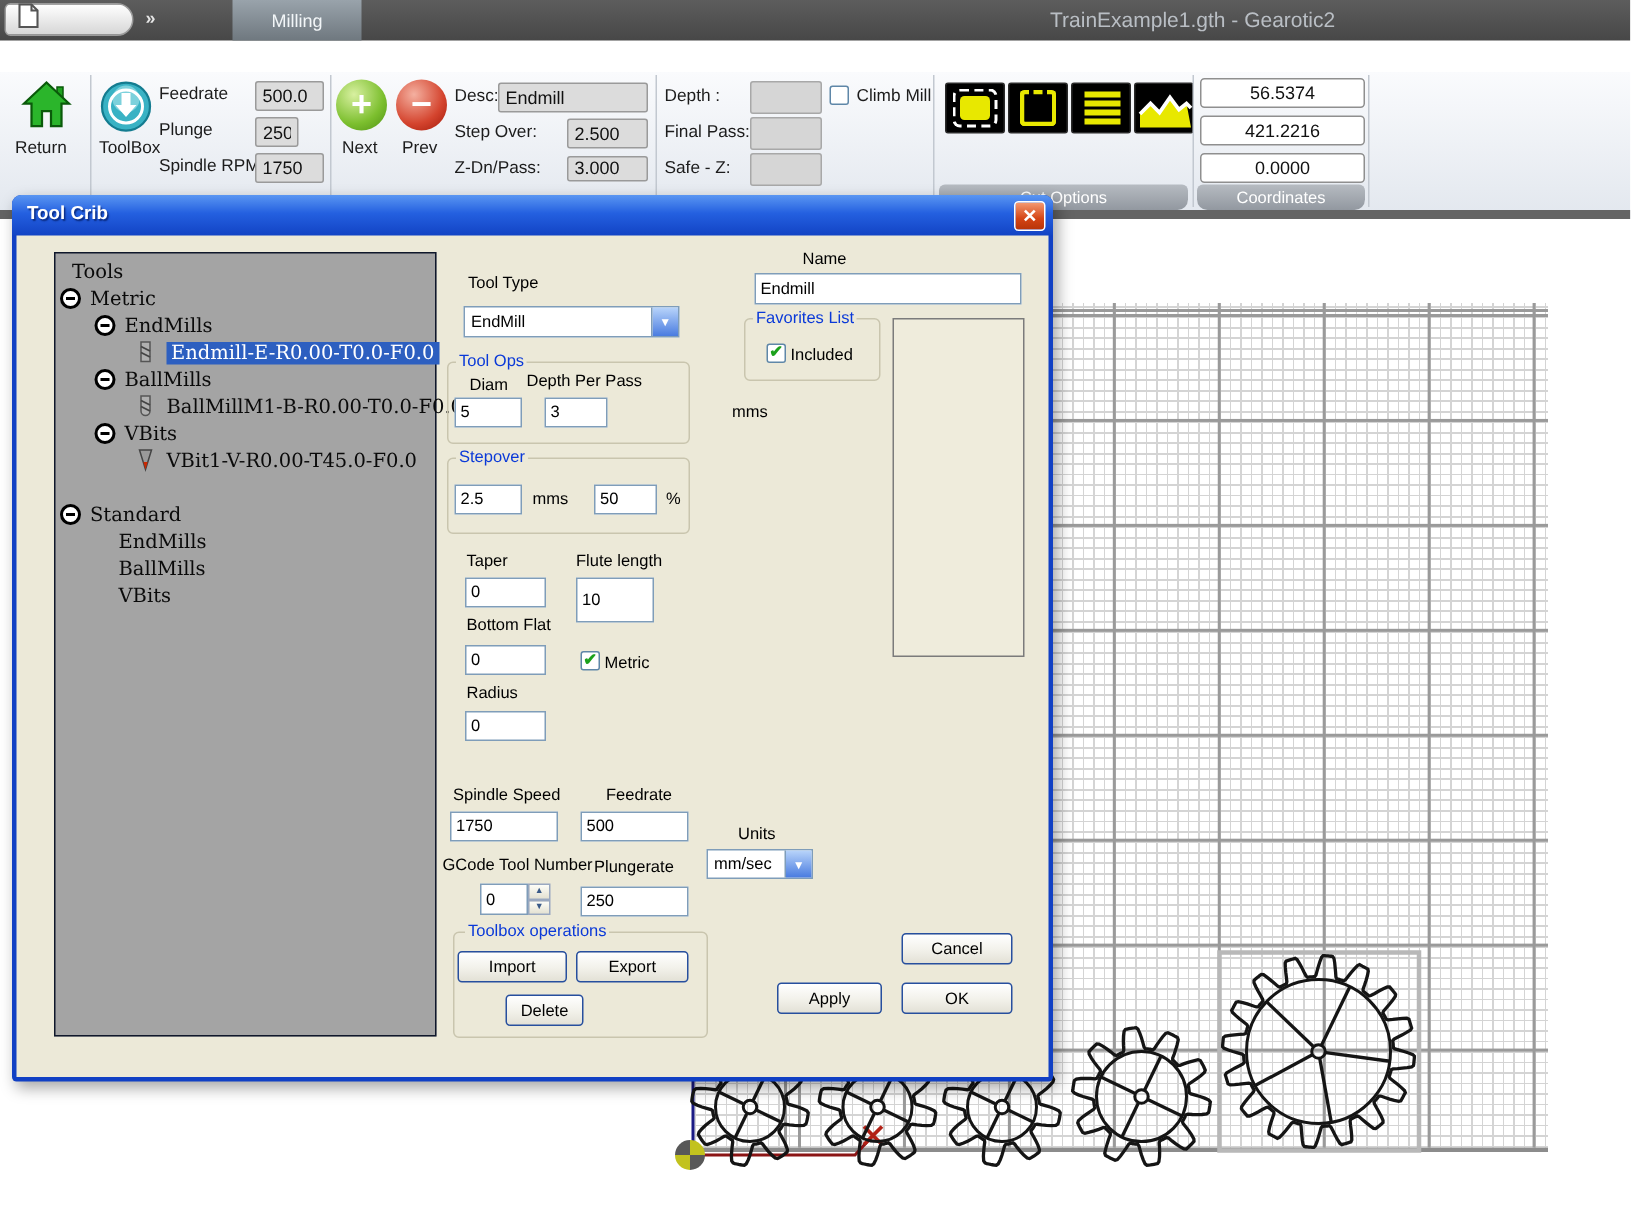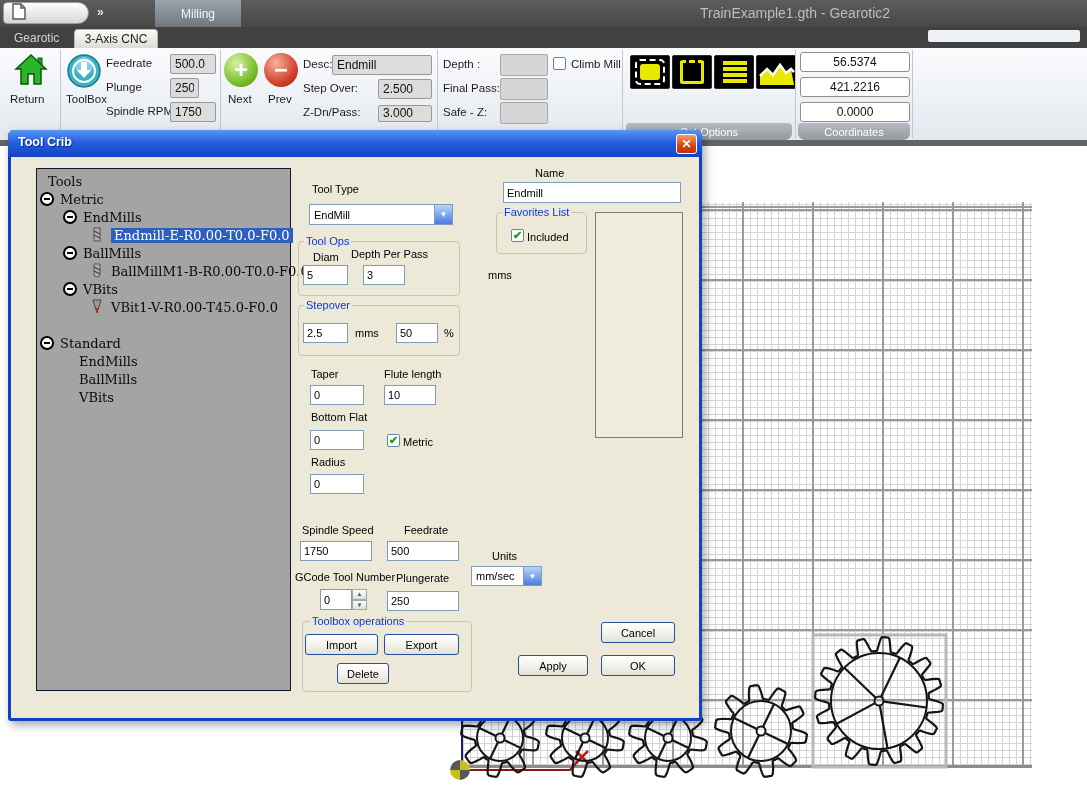--- a/index.html
+++ b/index.html
@@ -92,25 +92,20 @@
             <path d="M1 1h8l4 4v11H1z" fill="#fff" stroke="#555" stroke-width="1.4"></path>
             <path d="M9 1v4h4" fill="none" stroke="#555" stroke-width="1.4"></path>
           </svg>
       </span>
     </div>
     <span class="chev">»</span>
     <div class="milling-tab">Milling</div>
     <div class="wtitle">TrainExample1.gth - Gearotic2</div>
   </div>
 
-  <div class="bar2">
-    <span class="tab-dark">Gearotic</span>
-    <div class="tab-active">3-Axis CNC</div>
-    <div class="status-strip"></div>
-  </div>
 
   <div class="toolbar">
 
     <div class="abs" style="left:14px;top:5px;width:34px;height:34px;">
       <span>
         <svg width="34" height="34" viewBox="0 0 34 34">
           <rect x="24" y="5" width="4" height="7" fill="#1fa11f" stroke="#0a5a0a"></rect>
           <polygon points="17,2 32,16 27,16 27,31 20,31 20,21 14,21 14,31 7,31 7,16 2,16" fill="#2bb52b" stroke="#0a5a0a" stroke-width="1.5"></polygon>
         </svg>
       </span>
@@ -341,21 +336,21 @@
     <div class="grp" style="left:290px;top:175px;width:162px;height:51px;"></div>
     <div class="blbl" style="left:296px;top:169px;">Stepover</div>
     <input class="inp" style="left: 295px; top: 193px; width: 45px; height: 20px;" value="2.5">
     <div class="lbl" style="left:347px;top:197px;">mms</div>
     <input class="inp" style="left: 388px; top: 193px; width: 42px; height: 20px;" value="50">
     <div class="lbl" style="left:436px;top:197px;">%</div>
 
     <div class="lbl" style="left:303px;top:238px;">Taper</div>
     <input class="inp" style="left: 302px; top: 255px; width: 54px; height: 20px;" value="0">
     <div class="lbl" style="left:376px;top:238px;">Flute length</div>
-    <input class="inp" style="left: 376px; top: 255px; width: 52px; height: 20px;" value="10">
+    <input class="inp" style="left: 376px; top: 255px; width: 52px; height: 30px;" value="10">
     <div class="lbl" style="left:303px;top:281px;">Bottom Flat</div>
     <input class="inp" style="left: 302px; top: 300px; width: 54px; height: 20px;" value="0">
     <span class="cb abs" style="left:379px;top:304px;">
         <span>✔</span>
       </span>
     <div class="lbl" style="left:395px;top:306px;">Metric</div>
     <div class="lbl" style="left:303px;top:326px;">Radius</div>
     <input class="inp" style="left: 302px; top: 344px; width: 54px; height: 20px;" value="0">
 
     <div class="lbl" style="left:294px;top:394px;">Spindle Speed</div>

